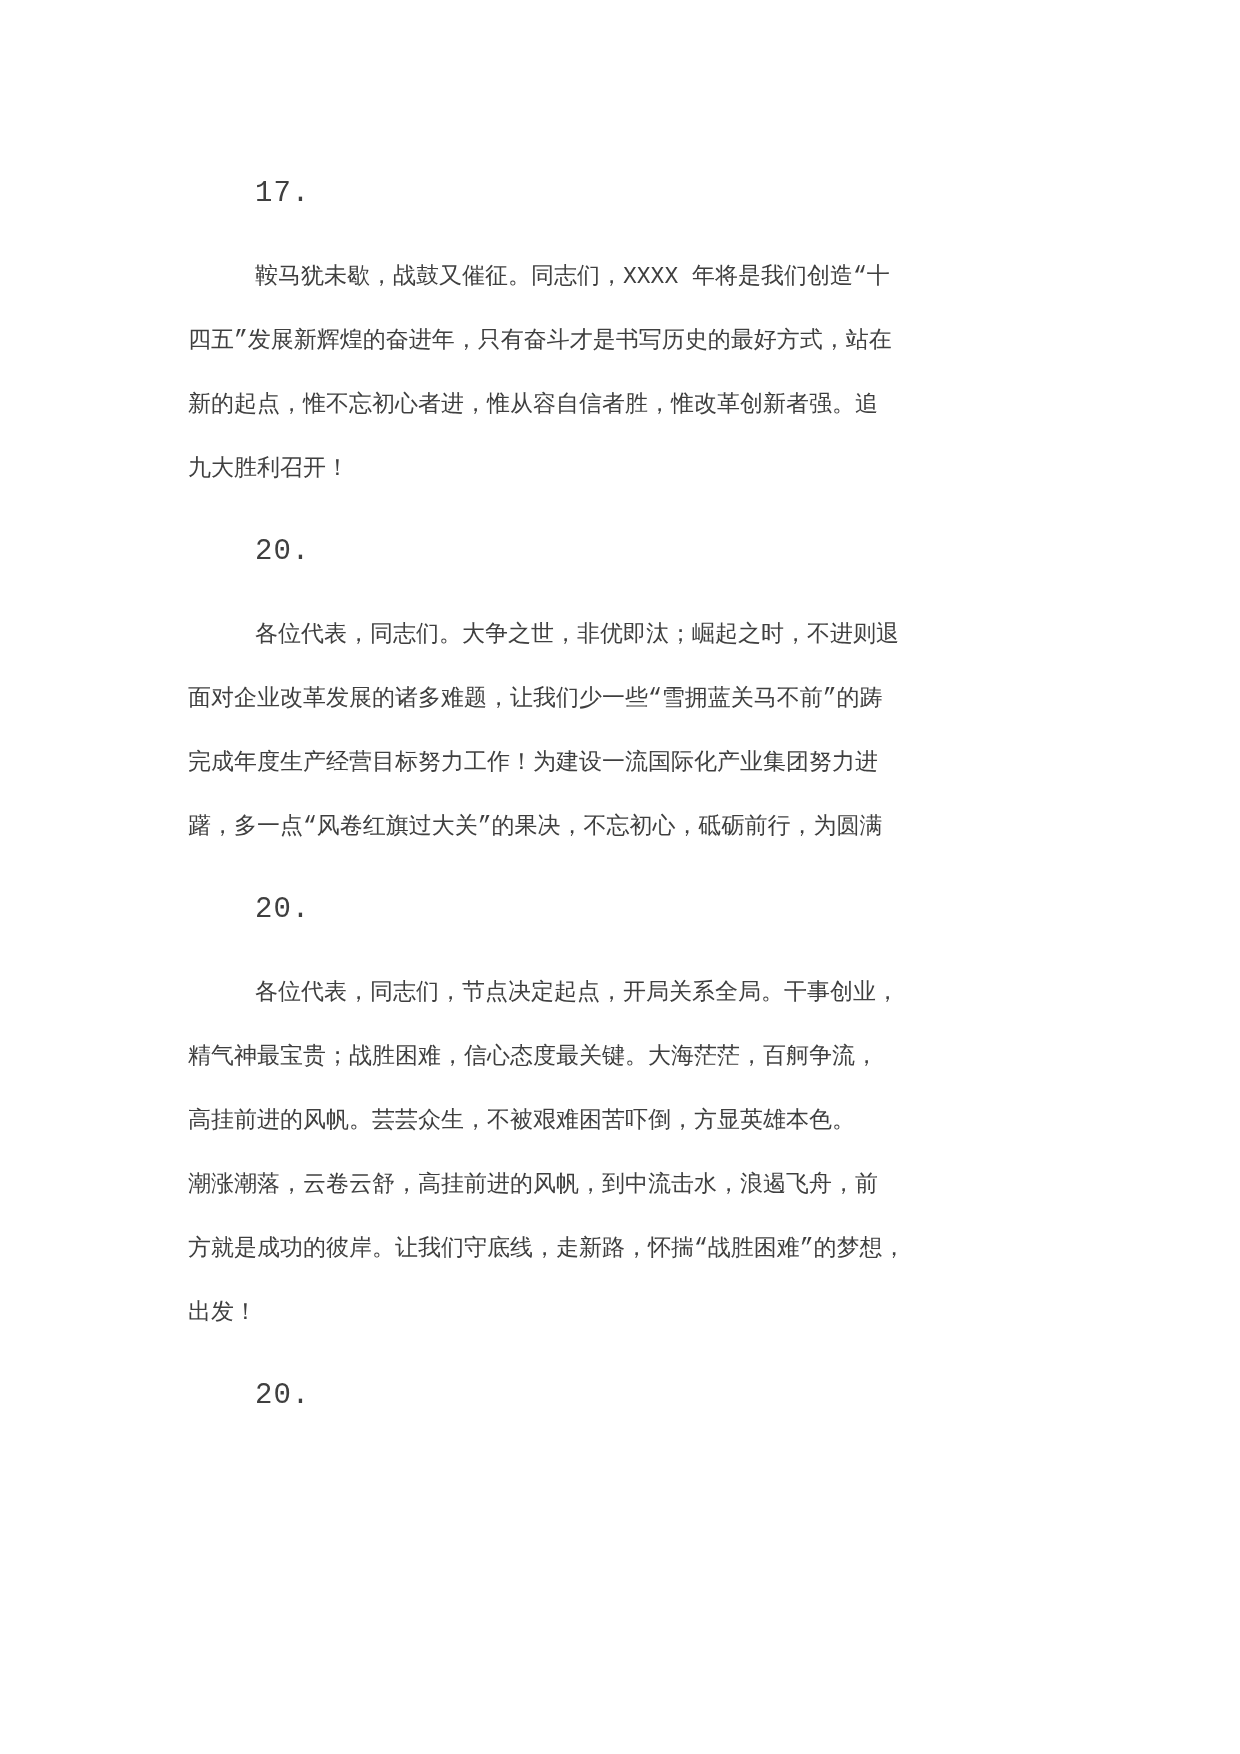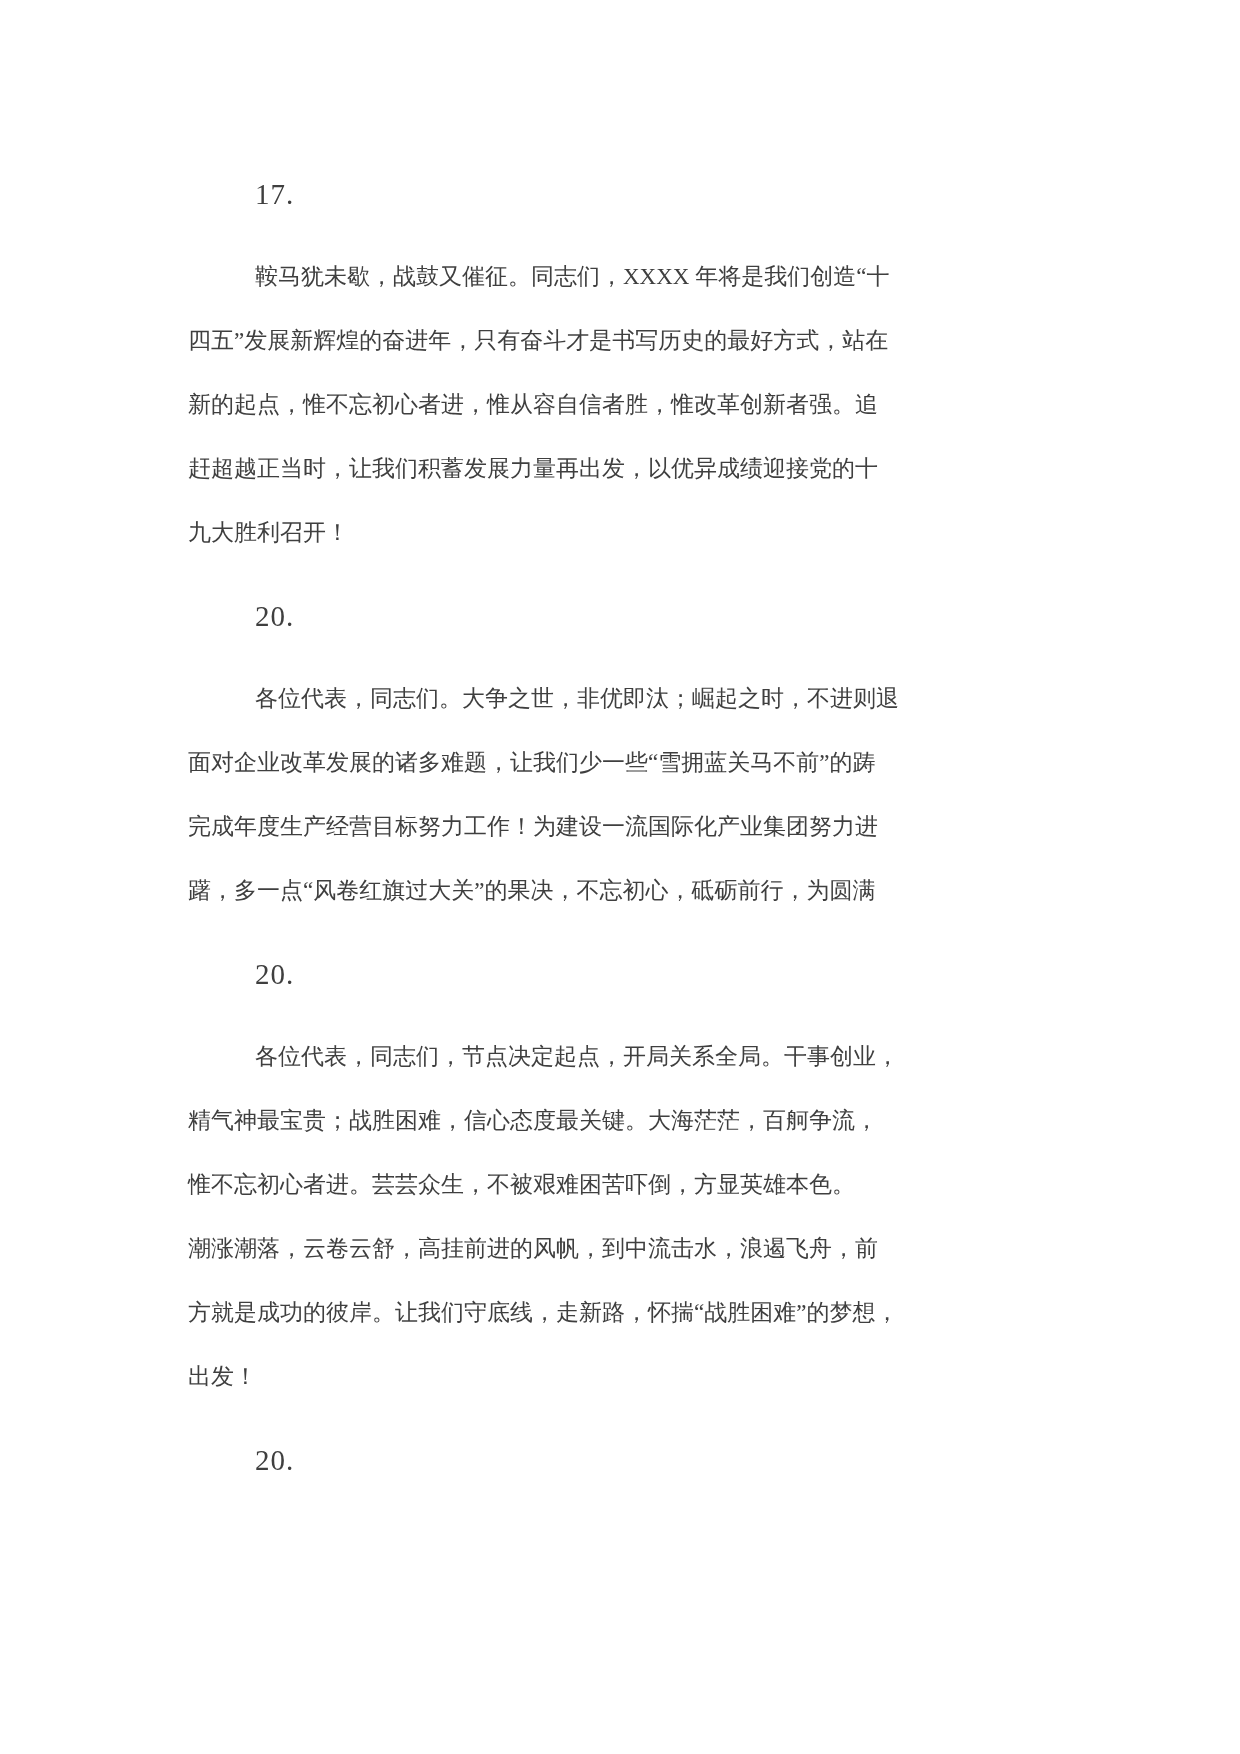--- a/index.html
+++ b/index.html
@@ -6,21 +6,21 @@
     margin: 0;
     padding: 0;
     background: #ffffff;
   }
   .page {
     position: relative;
     width: 1240px;
     height: 1754px;
     background: #ffffff;
     overflow: hidden;
-    font-family: Liberation Serif, serif;
+    font-family: Liberation Mono, monospace;
   }
   .content {
     position: absolute;
     top: 162px;
     left: 188px;
     width: 935px;
     color: #3f3f3f;
   }
   .block {
     margin: 0 0 19px 0;
@@ -49,41 +49,40 @@
 <div class="page">
   <div class="content">
 
     <div class="block">
       <div class="number-line">17.</div>
     </div>
     <div class="block">
       <div class="line indent">鞍马犹未歇，战鼓又催征。同志们，XXXX 年将是我们创造“十</div>
       <div class="line">四五”发展新辉煌的奋进年，只有奋斗才是书写历史的最好方式，站在</div>
       <div class="line">新的起点，惟不忘初心者进，惟从容自信者胜，惟改革创新者强。追</div>
-      <div class="line">赶超越正当时，让我们积蓄发展力量再出发，以优异成绩迎接党的十</div>
       <div class="line">九大胜利召开！</div>
     </div>
 
     <div class="block">
       <div class="number-line">20.</div>
     </div>
     <div class="block">
       <div class="line indent">各位代表，同志们。大争之世，非优即汰；崛起之时，不进则退</div>
       <div class="line">面对企业改革发展的诸多难题，让我们少一些“雪拥蓝关马不前”的踌</div>
       <div class="line">完成年度生产经营目标努力工作！为建设一流国际化产业集团努力进</div>
       <div class="line">躇，多一点“风卷红旗过大关”的果决，不忘初心，砥砺前行，为圆满</div>
     </div>
 
     <div class="block">
       <div class="number-line">20.</div>
     </div>
     <div class="block">
       <div class="line indent">各位代表，同志们，节点决定起点，开局关系全局。干事创业，</div>
       <div class="line">精气神最宝贵；战胜困难，信心态度最关键。大海茫茫，百舸争流，</div>
-      <div class="line">惟不忘初心者进。芸芸众生，不被艰难困苦吓倒，方显英雄本色。</div>
+      <div class="line">高挂前进的风帆。芸芸众生，不被艰难困苦吓倒，方显英雄本色。</div>
       <div class="line">潮涨潮落，云卷云舒，高挂前进的风帆，到中流击水，浪遏飞舟，前</div>
       <div class="line">方就是成功的彼岸。让我们守底线，走新路，怀揣“战胜困难”的梦想，</div>
       <div class="line">出发！</div>
     </div>
 
     <div class="block">
       <div class="number-line">20.</div>
     </div>
 
   </div>

